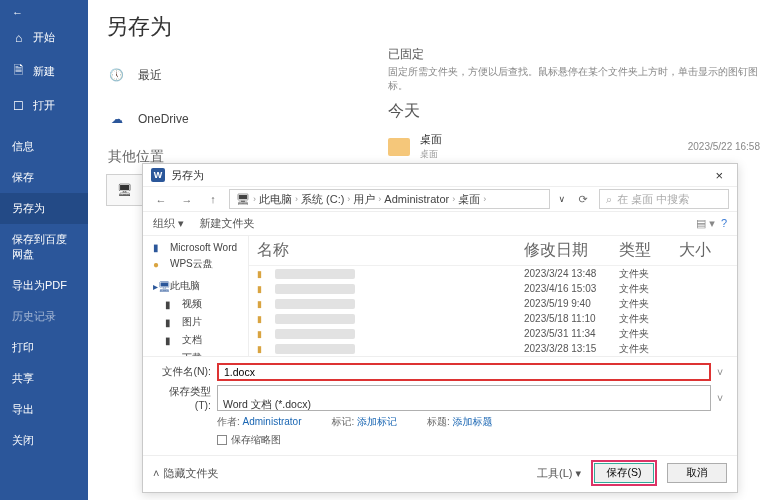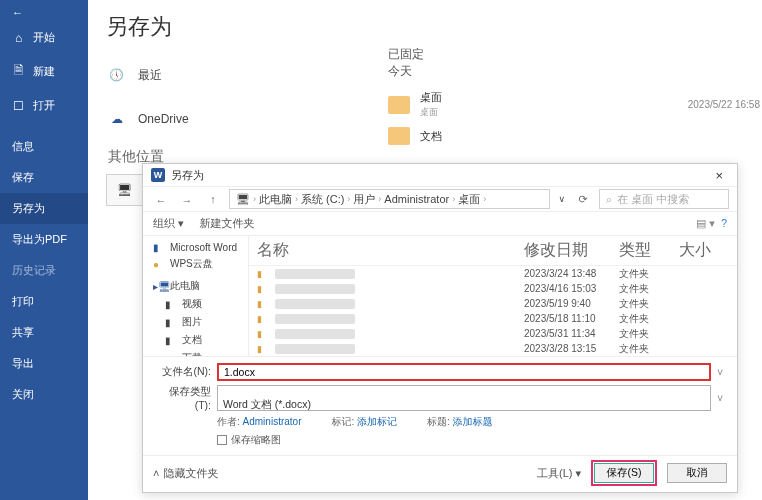--- a/index.html
+++ b/index.html
@@ -21,21 +21,21 @@
 .title { font-size: 22px; color: #333; margin-bottom: 18px; }
 
 .row { display: flex; align-items: center; gap: 12px; padding: 6px 2px; font-size: 12px; color: #444; }
 .row .ricon { width: 18px; height: 18px; display: inline-flex; align-items: center; justify-content: center; color: #2b569a; }
 .section-label { font-size: 14px; color: #666; padding: 4px 0 4px 2px; }
 .loc-box { border: 1px solid #d0d0d0; background: #f8f8f8; width: 170px; height: 32px; display: flex; align-items: center; gap: 10px; padding: 0 10px; font-size: 12px; margin-top: 4px; }
 
 .right-pane { position: absolute; left: 300px; right: 2px; top: 46px; font-size: 11px; color: #555; }
 .pinned-title { color: #555; font-size: 12px; }
 .pinned-note { color: #888; font-size: 10px; margin: 2px 0 8px; }
-.today-h { color: #555; font-size: 12px; margin-bottom: 6px; }
+.today-h { color: #555; font-size: 16px; margin-bottom: 6px; }
 .fold { display: flex; align-items: center; gap: 10px; padding: 4px 0; }
 .fold-icon { width: 22px; height: 18px; background: #f5c77a; border-radius: 2px; }
 .fold-text .t1 { font-size: 11px; color: #333; }
 .fold-text .t2 { font-size: 9px; color: #999; }
 .fold-time { margin-left: auto; font-size: 10px; color: #888; }
 
 
 .dialog { position: absolute; left: 142px; top: 163px; width: 596px; height: 330px; background: #fff; border: 1px solid #c9c9c9; box-shadow: 0 2px 10px rgba(0,0,0,.15); font-size: 11px; color: #333; display: flex; flex-direction: column; }
 .dlg-titlebar { display: flex; align-items: center; padding: 4px 8px; height: 22px; }
 .dlg-titlebar .word-icon { width: 14px; height: 14px; background: #2b579a; color: #fff; font-size: 9px; font-weight: bold; display: inline-flex; align-items: center; justify-content: center; border-radius: 2px; margin-right: 6px; }
@@ -109,20 +109,23 @@
     <div class="side-item">
         <span class="side-label">信息</span>
       </div>
     <div class="side-item">
         <span class="side-label">保存</span>
       </div>
     <div class="side-item active">
         <span class="side-label">另存为</span>
       </div>
     <div class="side-item">
+        <span class="side-label">保存到百度网盘</span>
+      </div>
+    <div class="side-item">
         <span class="side-label">导出为PDF</span>
       </div>
     <div class="side-item" style="opacity:.55">
         <span class="side-label">历史记录</span>
       </div>
     <div class="side-item">
         <span class="side-label">打印</span>
       </div>
     <div class="side-item">
         <span class="side-label">共享</span>
@@ -148,20 +151,21 @@
       </div>
     <div style="height:10px"></div>
     <div class="section-label">其他位置</div>
     <div class="loc-box">
         <span class="ricon">🖥</span>
         <span>这台电脑</span>
       </div>
 
     <div class="right-pane">
       <div class="pinned-title">已固定</div>
+      <div class="pinned-note">固定所需文件夹，方便以后查找。鼠标悬停在某个文件夹上方时，单击显示的图钉图标。</div>
       <div class="today-h">今天</div>
       <div class="fold">
         <span class="fold-icon"></span>
         <span class="fold-text"><span class="t1">桌面</span><br><span class="t2">桌面</span></span>
         <span class="fold-time">2023/5/22 16:58</span>
       </div>
       <div class="fold">
         <span class="fold-icon"></span>
         <span class="fold-text"><span class="t1">文档</span></span>
       </div>

